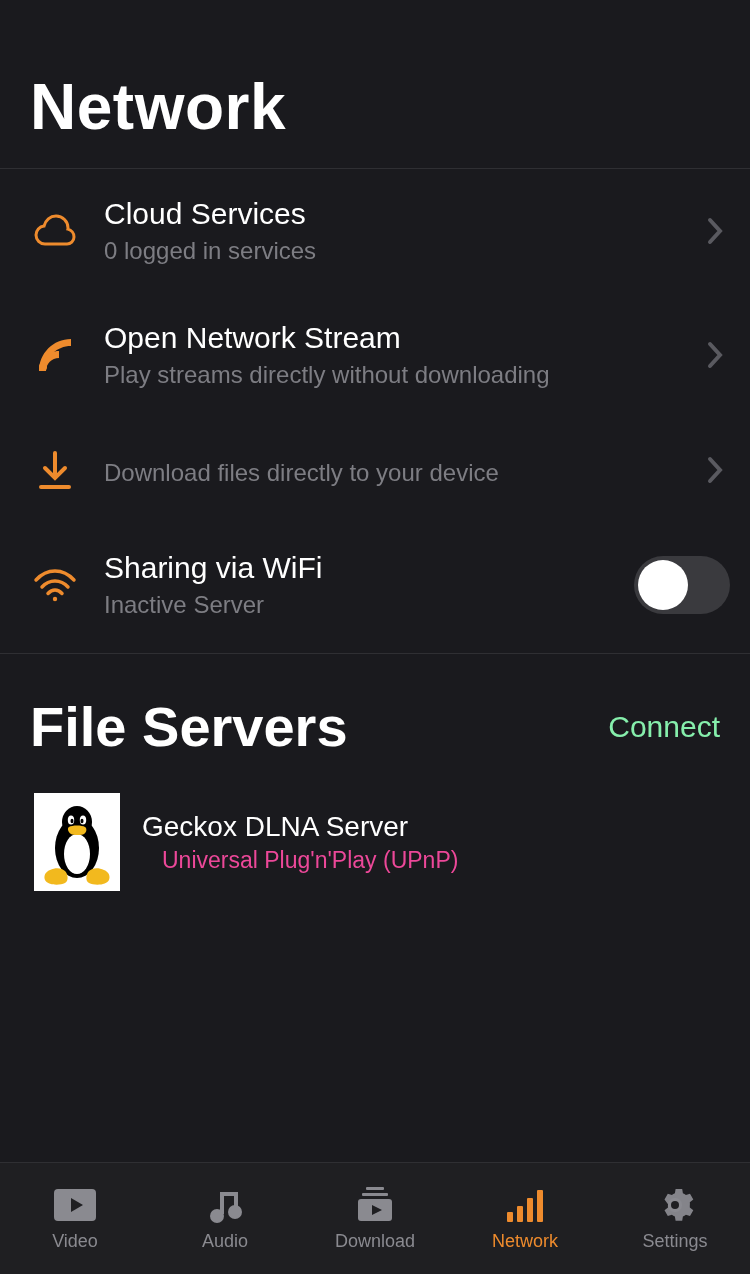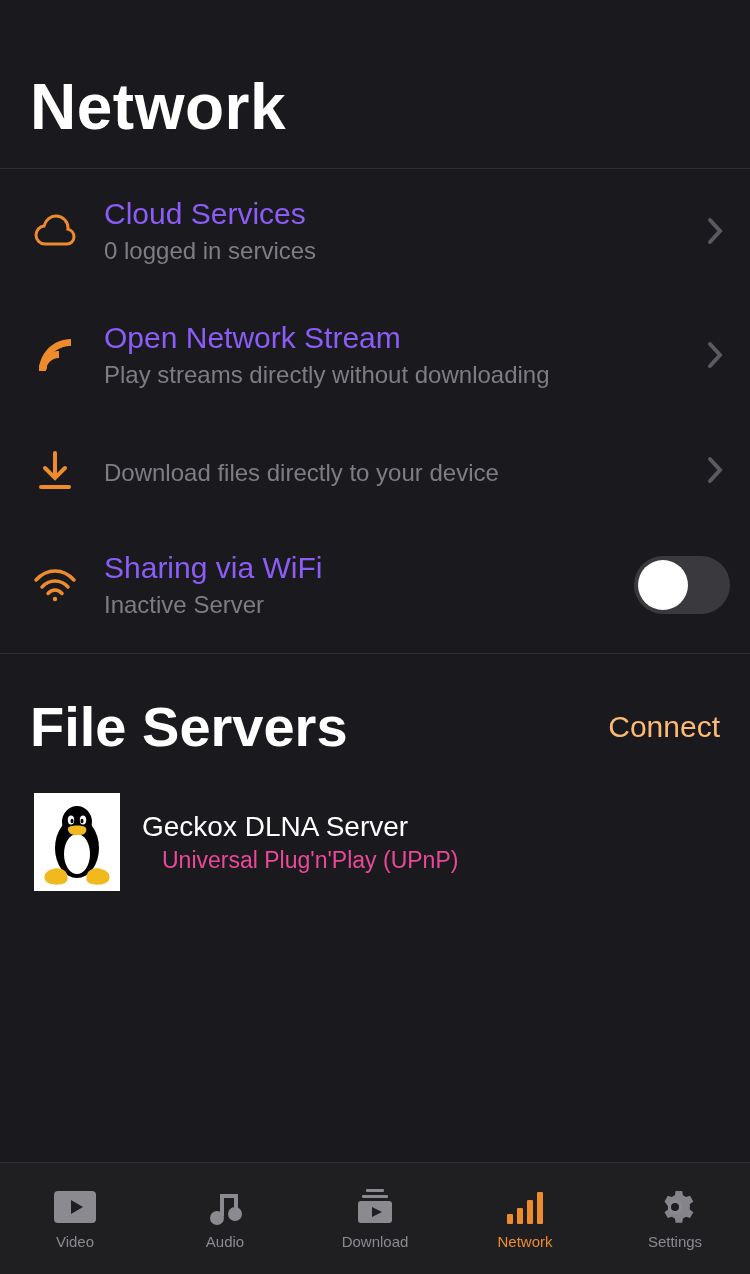--- a/index.html
+++ b/index.html
@@ -31,21 +31,21 @@
   .row .icon {
     width: 50px;
     height: 50px;
     flex: 0 0 50px;
     display: flex;
     align-items: center;
     justify-content: center;
     color: #ee8b2d;
   }
   .row .texts { flex: 1 1 auto; min-width: 0; }
-  .row .title { font-size: 30px; font-weight: 400; color: #8b5cf6; }
+  .row .title { font-size: 30px; font-weight: 400; color: #ffffff; }
   .row .sub   { font-size: 24px; color: #7d7d83; margin-top: 6px; }
   .row .chev  {
     width: 30px; flex: 0 0 30px; color: #5a5a60;
     display: flex; align-items: center; justify-content: center;
   }
   .toggle {
     width: 96px; height: 58px; border-radius: 30px;
     background: #3a3a3e; position: relative; flex: 0 0 96px;
   }
   .toggle .knob {
@@ -53,21 +53,21 @@
     width: 50px; height: 50px; border-radius: 50%;
     background: #fff;
   }
   .section-divider { height: 1px; background: #2f2f33; margin-top: 6px; }
 
   .servers-head {
     display: flex; align-items: center; justify-content: space-between;
     padding: 40px 30px 16px 30px;
   }
   .servers-head h2 { font-size: 56px; font-weight: 700; }
-  .servers-head .connect { font-size: 30px; color: #fdba74; }
+  .servers-head .connect { font-size: 30px; color: #86efac; }
 
   .server-row {
     display: flex; align-items: center; gap: 22px;
     padding: 18px 30px 18px 34px;
   }
   .server-icon {
     width: 86px; height: 98px; background: #ffffff;
     display: flex; align-items: center; justify-content: center;
   }
   .server-texts .title { font-size: 28px; }
@@ -80,21 +80,21 @@
     border-top: 1px solid #2f2f33;
     background: #1f1f22;
     display: flex;
   }
   .tab {
     flex: 1 1 0;
     display: flex; flex-direction: column;
     align-items: center; justify-content: center;
     gap: 6px;
     color: #8a8a90;
-    font-size: 15px;
+    font-size: 18px;
   }
   .tab.active { color: #ee8b2d; }
   .tab .ticon { height: 40px; display: flex; align-items: center; justify-content: center; }
 </style>
 </head>
 <body>
 
 <div class="page">
 
   <div class="header">

